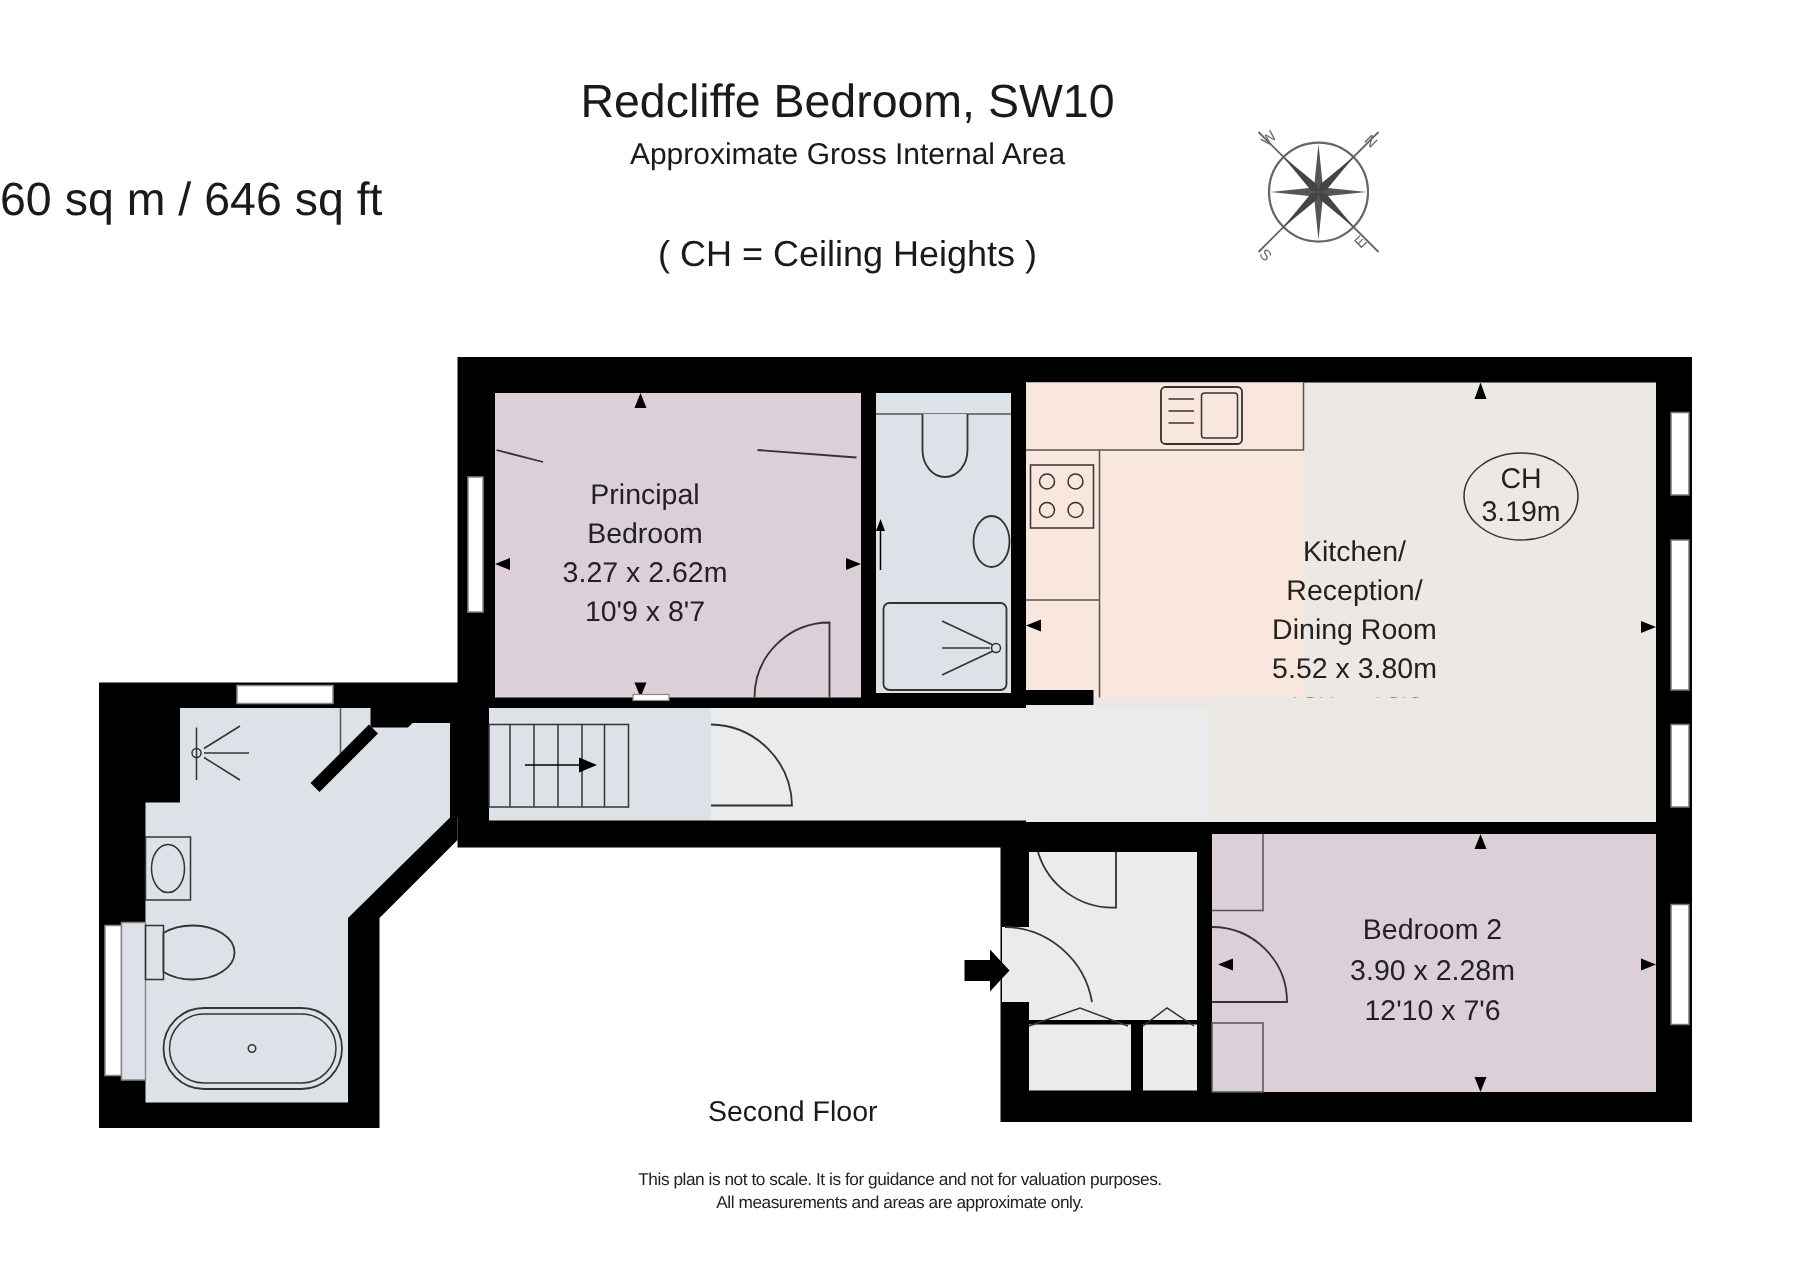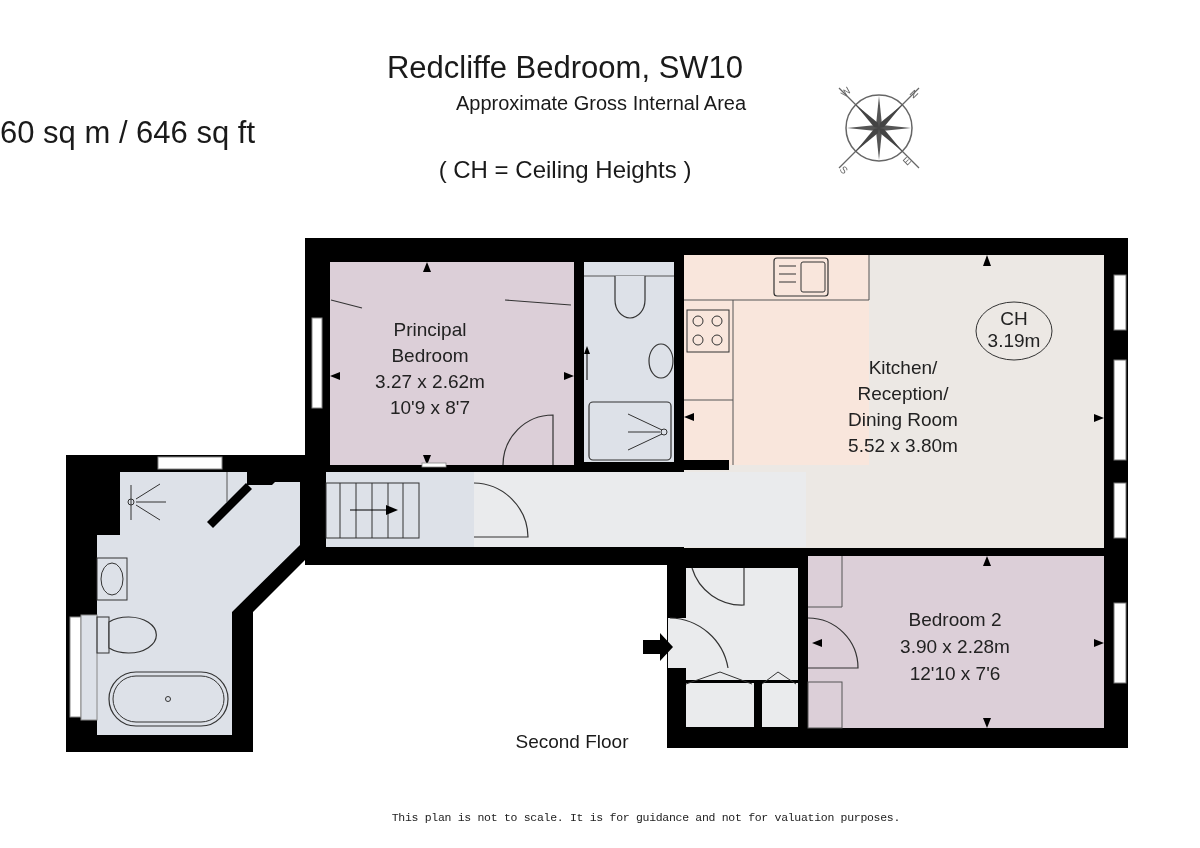--- a/index.html
+++ b/index.html
@@ -1,24 +1,24 @@
 <!DOCTYPE html>
 <html><head>
 <meta charset="utf-8">
 <style>
   html, body { margin: 0; padding: 0; background: #ffffff; }
   body { width: 1200px; height: 848px; position: relative; overflow: hidden; font-family: "Liberation Sans", sans-serif; color: #1a1a1a; }
   .title { position: absolute; top: 50px; left: 0; width: 1130px; text-align: center; font-size: 31px; line-height: 36px; }
-  .subtitle { position: absolute; top: 91px; left: 0; width: 1130px; text-align: center; font-size: 20px; line-height: 24px; padding-left: 36px; }
+  .subtitle { position: absolute; top: 91px; left: 0; width: 1130px; text-align: center; font-size: 20px; line-height: 24px; }
   .area { position: absolute; top: 114px; left: 0; width: 1130px; text-align: left; font-size: 31px; line-height: 38px; }
   .legend { position: absolute; top: 158px; left: 0; width: 1130px; text-align: center; font-size: 24px; line-height: 24px; }
   svg.plan { position: absolute; left: 0; top: 0; }
   .room-label { font-family: "Liberation Sans", sans-serif; font-size: 19px; fill: #222; text-anchor: middle; }
-  .floor-label { position: absolute; left: 472px; top: 731px; width: 200px; text-align: center; font-size: 19px; }
-  .disclaimer { position: absolute; left: 300px; top: 810px; width: 600px; text-align: right; font-size: 11.5px; line-height: 15px; color: #222; font-family: Liberation Mono, monospace; letter-spacing: -0.3px; }
+  .floor-label { position: absolute; left: 472px; top: 731px; width: 200px; text-align: left; font-size: 19px; }
+  .disclaimer { position: absolute; left: 300px; top: 780px; width: 600px; text-align: center; font-size: 11.5px; line-height: 15px; color: #222; font-family: Liberation Sans, sans-serif; letter-spacing: -0.3px; }
 </style>
 </head>
 <body>
 
 <div>
   <div class="title">Redcliffe Bedroom, SW10</div>
   <div class="subtitle">Approximate Gross Internal Area</div>
   <div class="area">60 sq m  /  646 sq ft</div>
   <div class="legend">( CH = Ceiling Heights )</div>
 </div>
@@ -180,13 +180,14 @@
     <path d="M109,622 A28,18 0 1 1 109,648 Z" fill="#dde1e8" stroke="#333" stroke-width="1.2"></path>
     <rect x="109" y="672" width="119" height="54" rx="27" fill="none" stroke="#333" stroke-width="1.2"></rect>
     <rect x="113" y="676" width="111" height="46" rx="23" fill="none" stroke="#333" stroke-width="1"></rect>
     <circle cx="168" cy="699" r="2.5" fill="none" stroke="#333"></circle>
   </g>
 </svg>
 
 <div class="floor-label">Second Floor</div>
 <div class="disclaimer">
   <div>This plan is not to scale. It is for guidance and not for valuation purposes.</div>
+  <div>All measurements and areas are approximate only.</div>
 </div>
 
 </body></html>

